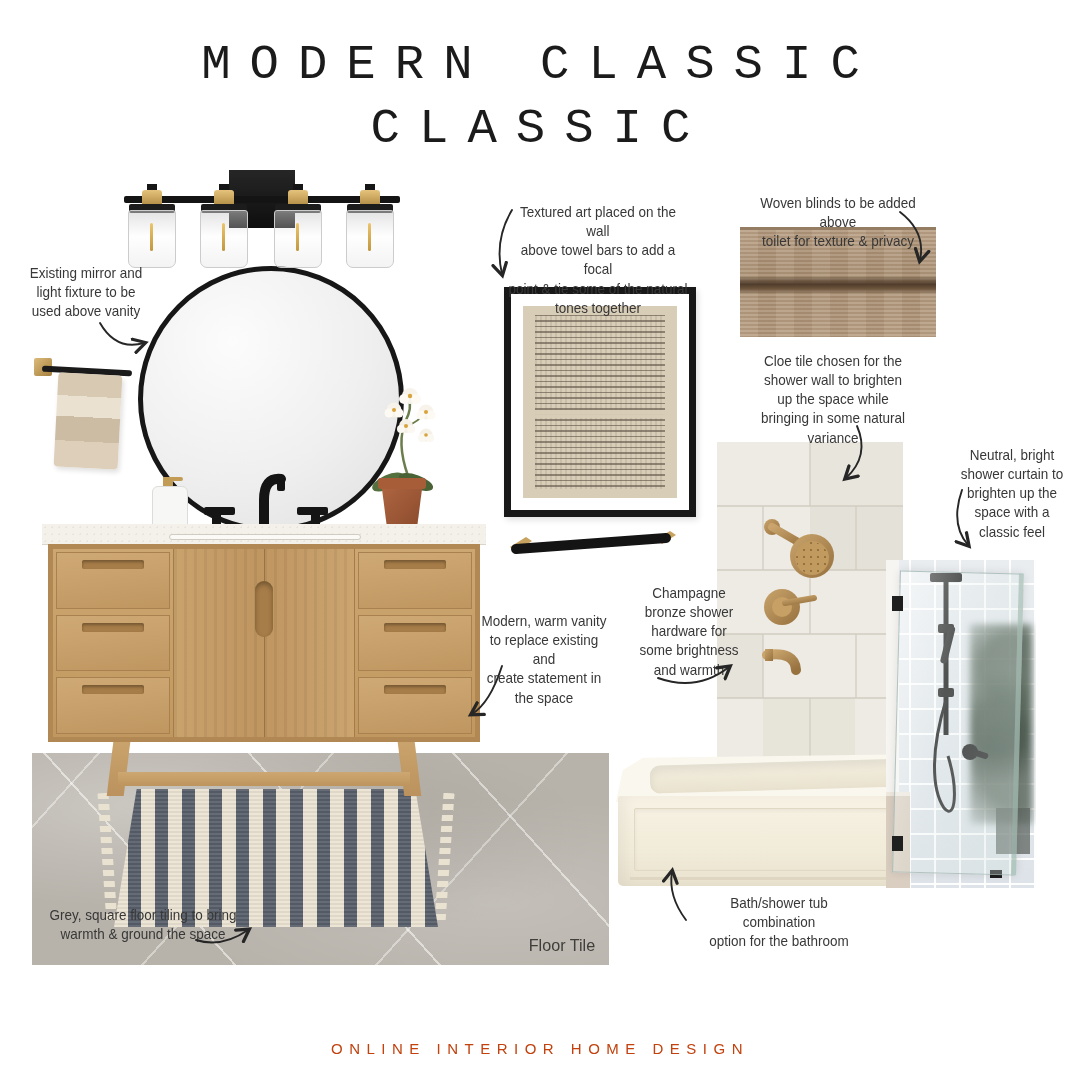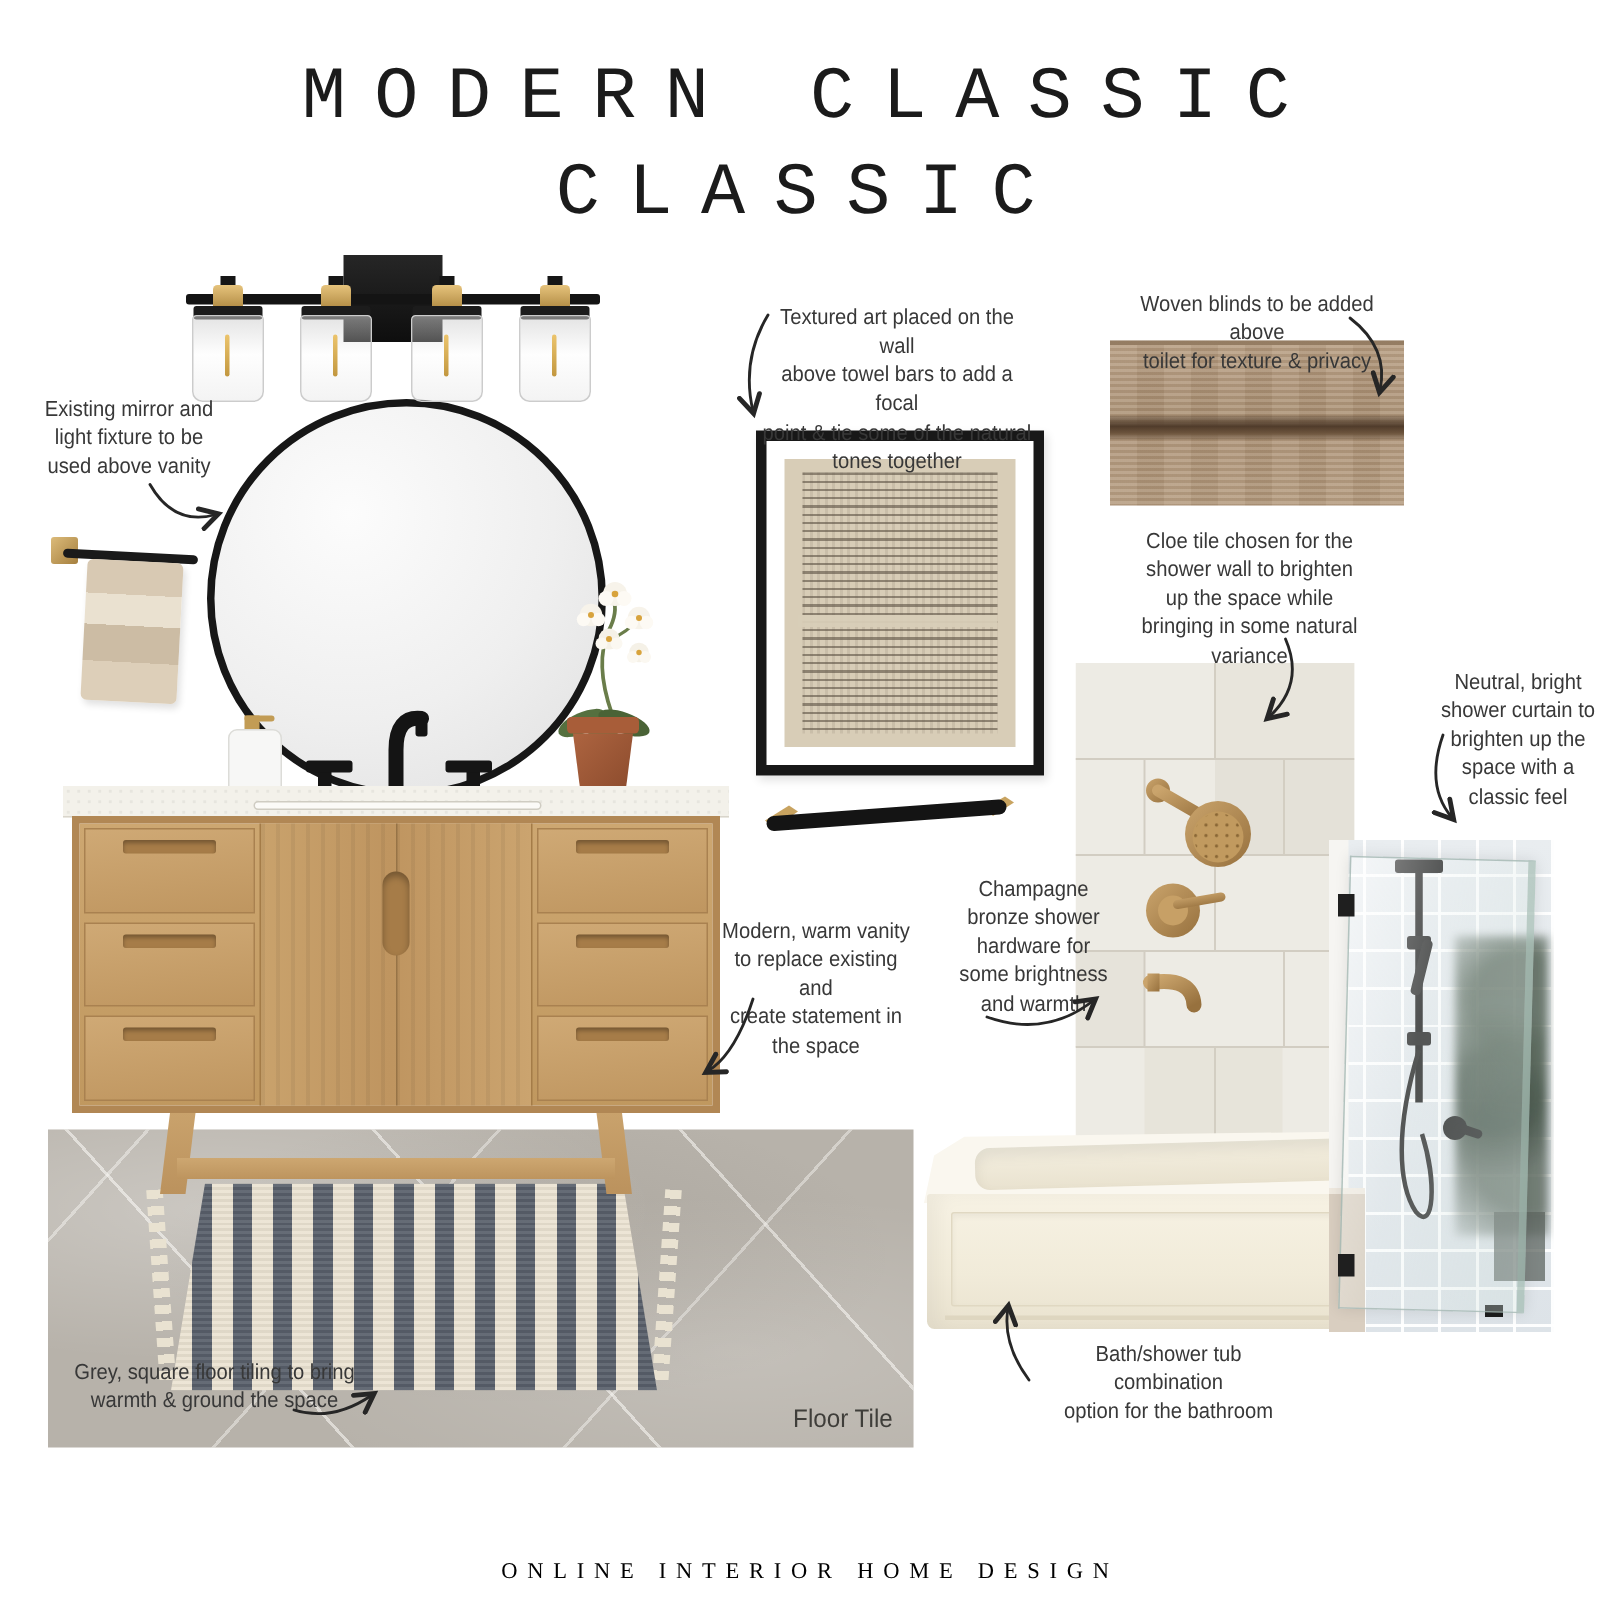--- a/index.html
+++ b/index.html
@@ -169,21 +169,21 @@
         box-shadow:inset 8px 0 12px rgba(0,0,0,.04);}
   .tub .panel{position:absolute;inset:12px 16px 15px;border:1px solid #e0d8c2;border-radius:2px;
         box-shadow:inset 0 2px 4px rgba(0,0,0,.05);}
   .tub .kick{position:absolute;left:12px;right:12px;bottom:6px;height:3px;background:#ded6c0;}
 
   
   .brand{position:absolute;top:982px;left:0;width:100%;text-align:center;color:#1f1f1f;
         font-size:44px;letter-spacing:13px;}
   .brand sup{font-size:10px;letter-spacing:1px;vertical-align:28px;}
   .tagline{position:absolute;top:1040px;left:0;width:100%;text-align:center;
-        font-family:Liberation Serif, serif;font-size:15px;letter-spacing:6.5px;color:#000000;}
+        font-family:Liberation Sans, sans-serif;font-size:15px;letter-spacing:6.5px;color:#c2410c;}
 </style>
 </head>
 <body>
 
 <div class="board">
 
   <div class="title">
     <div>MODERN CLASSIC</div>
     <div>CLASSIC</div>
   </div>

